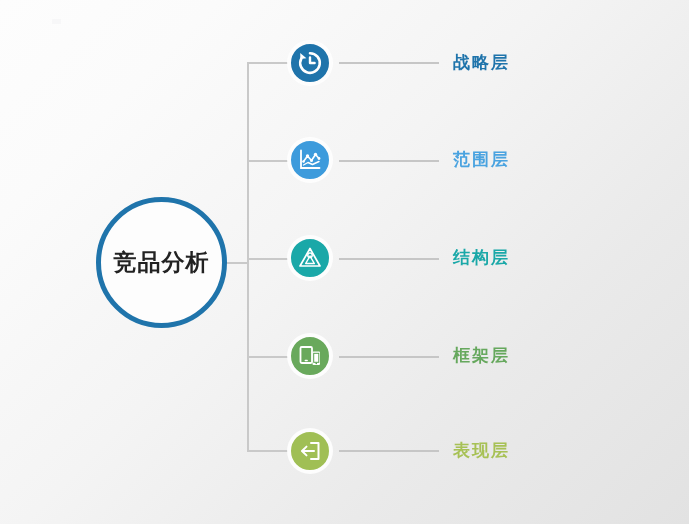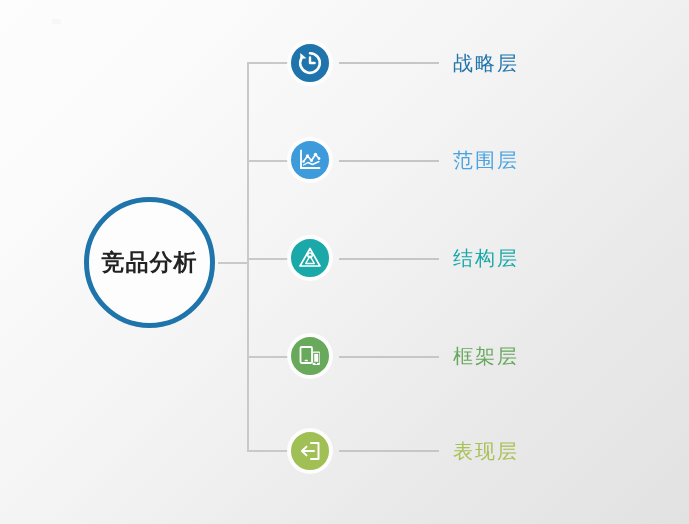--- a/index.html
+++ b/index.html
@@ -60,21 +60,21 @@
     position: absolute;
     left: 339px;
     width: 100px;
     height: 1.5px;
     background: #c6c6c6;
   }
 
   
   .hub {
     position: absolute;
-    left: 84px;
+    left: 96px;
     top: 197px;
     width: 131px;
     height: 131px;
     border-radius: 50%;
     border: 5px solid #1f74ab;
     background: #fdfdfd;
     box-sizing: border-box;
     display: flex;
     align-items: center;
     justify-content: center;
@@ -105,22 +105,22 @@
     display: flex;
     align-items: center;
     justify-content: center;
     box-shadow: 0 0 0 1px rgba(255,255,255,.85);
   }
   .node-icon svg { display: block; }
   .node-label {
     position: absolute;
     left: 453px;
     top: 2px;
-    font-size: 20px;
-    font-weight: normal;
+    font-size: 17px;
+    font-weight: bold;
     letter-spacing: 2px;
     white-space: nowrap;
     line-height: 40px;
     text-align: right;
   }
 </style>
 </head>
 <body>
 
 <div id="canvas">

